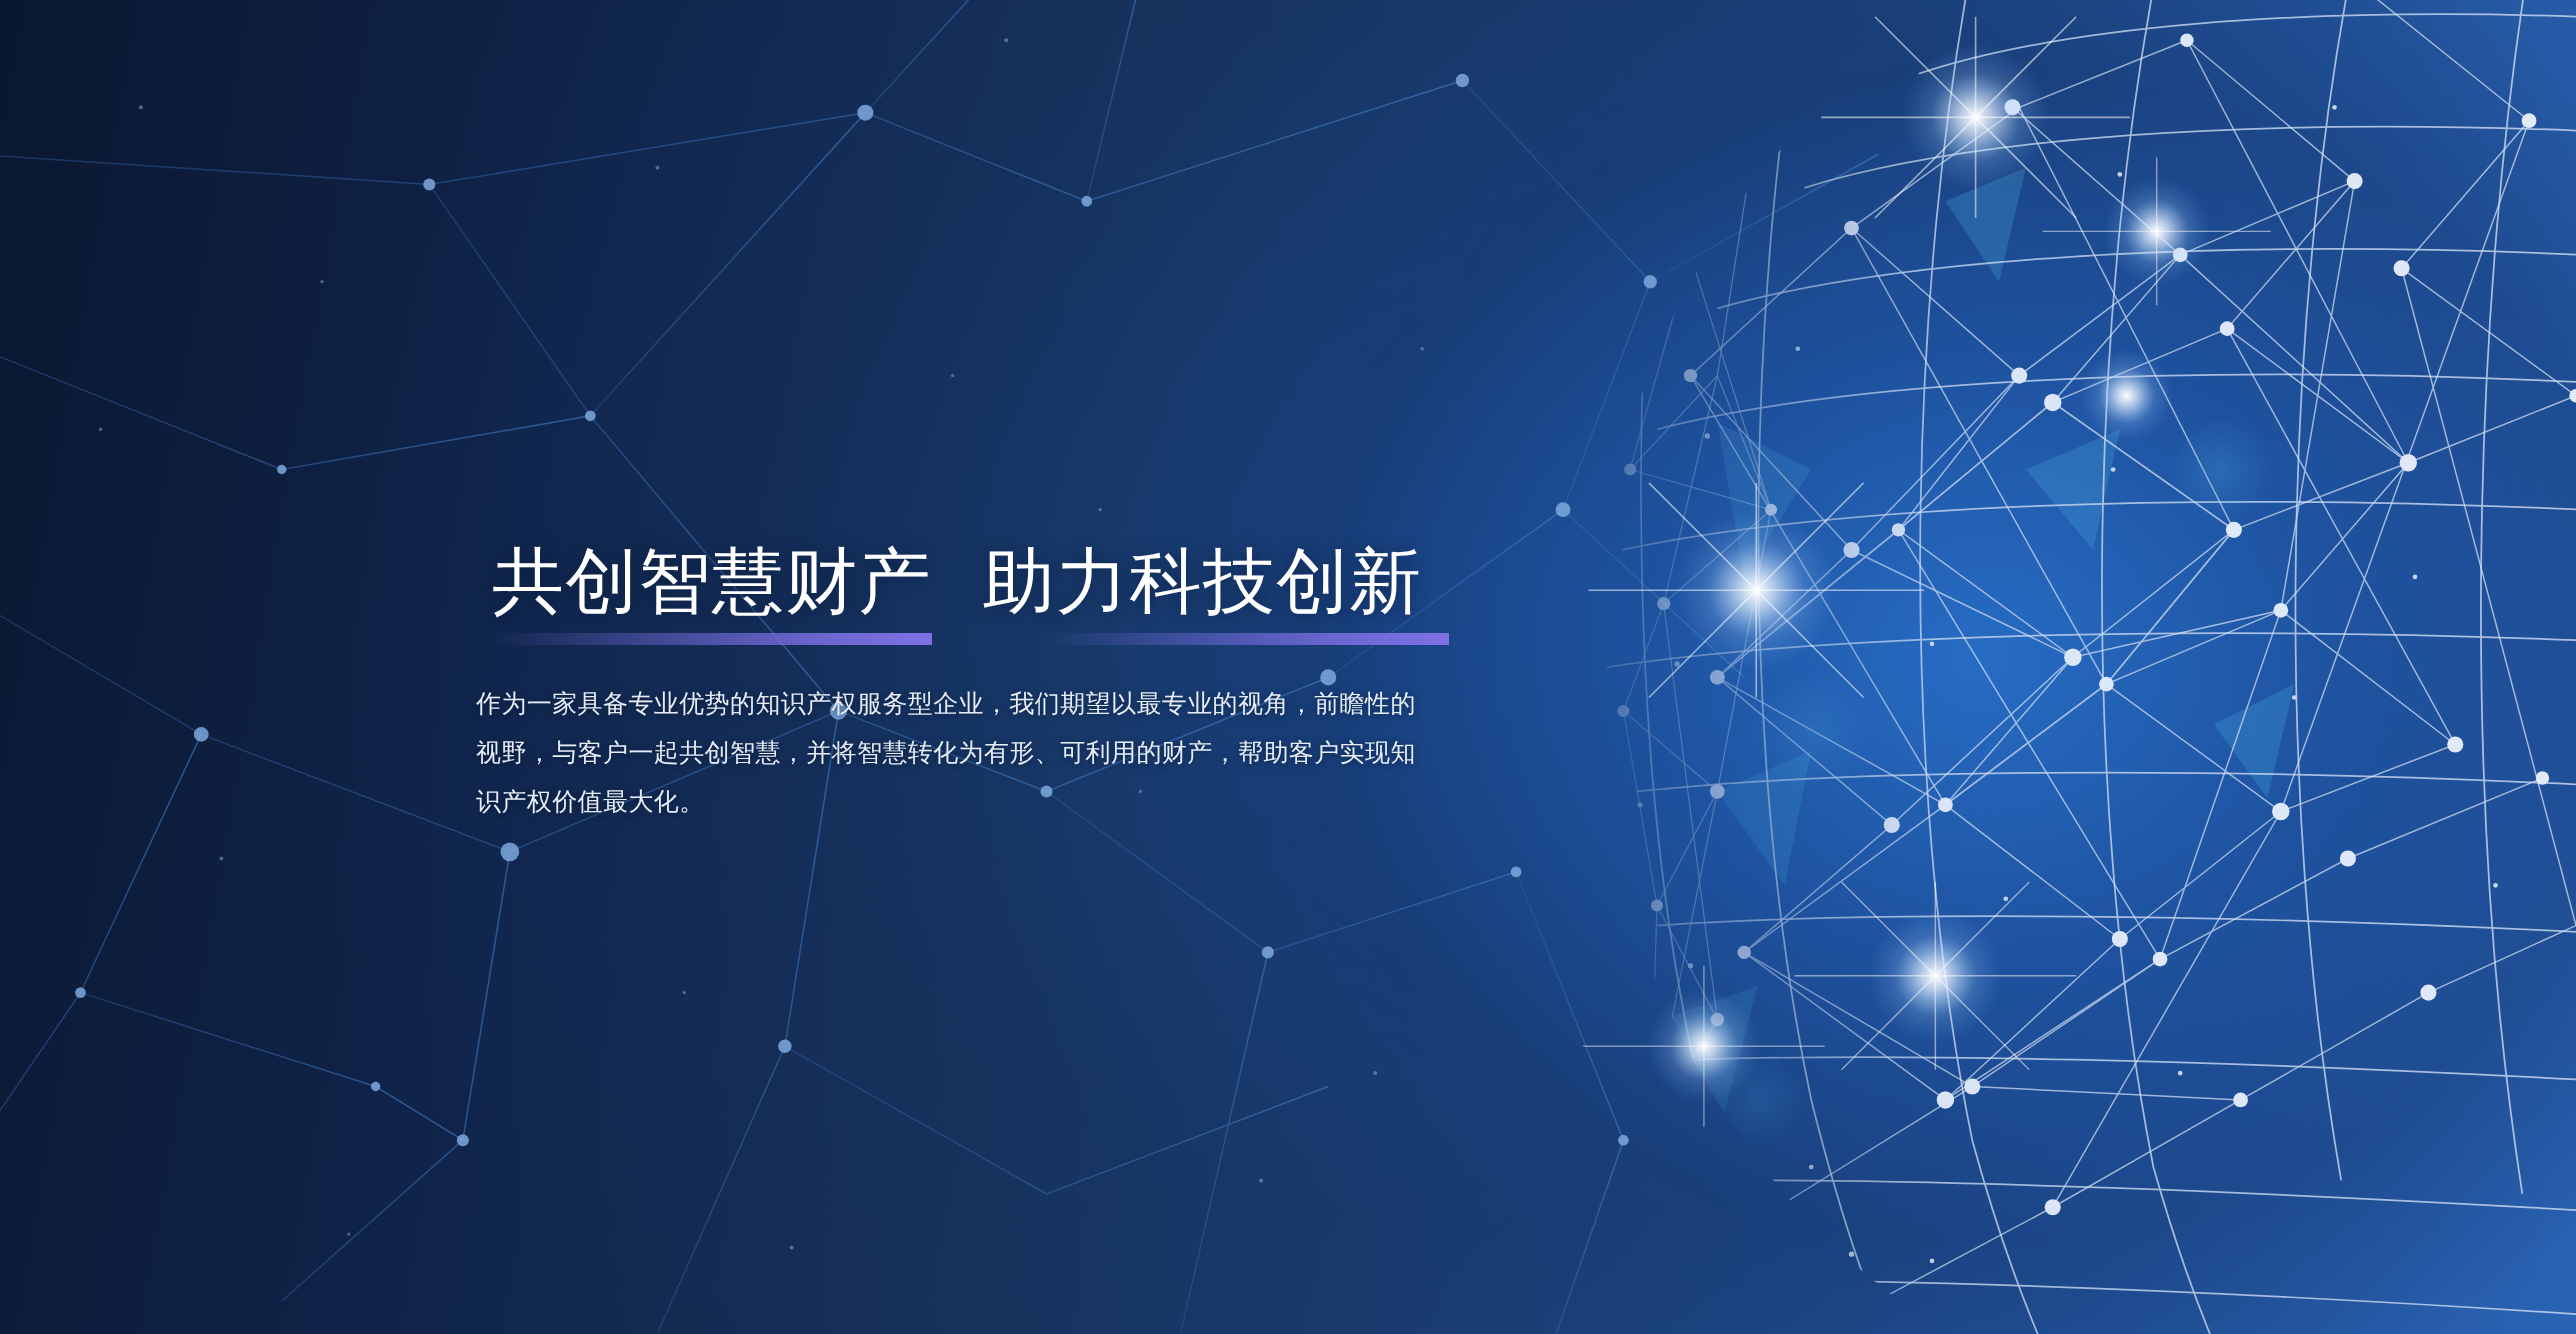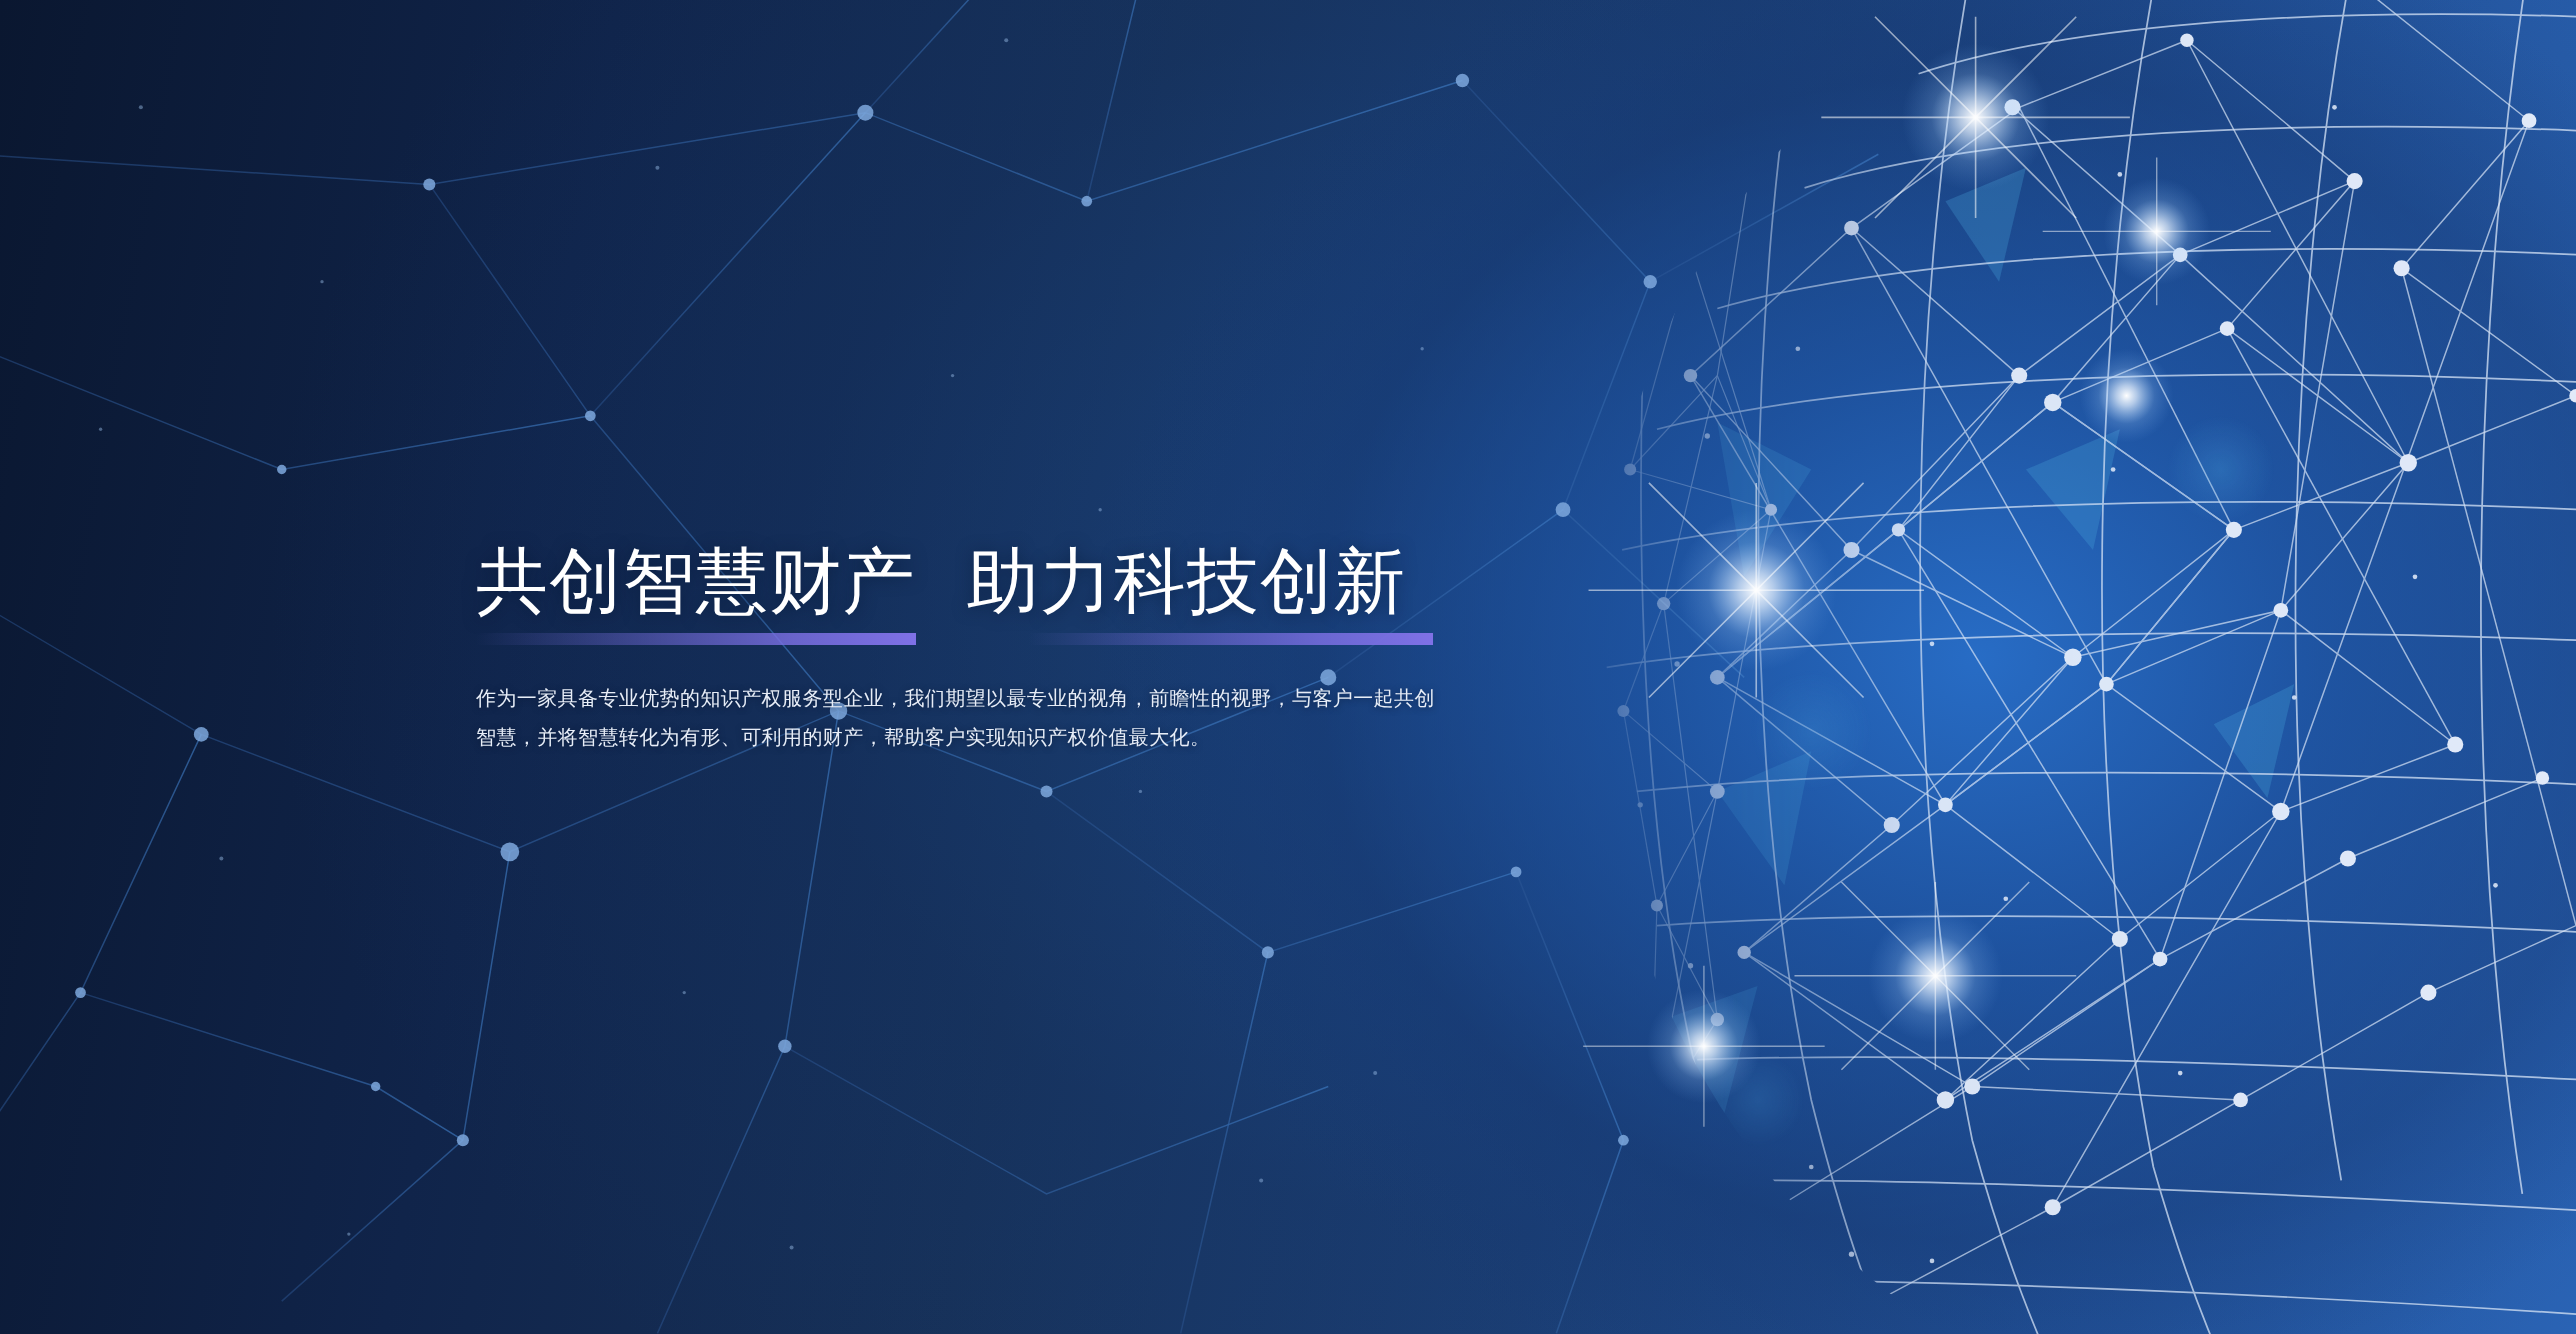--- a/index.html
+++ b/index.html
@@ -28,36 +28,37 @@
   }
   .headline{
     position:relative;
     white-space:nowrap;
     color:#ffffff;
     font-size:72px;
     line-height:1.0;
     font-weight:400;
     letter-spacing:1.3px;
     text-shadow:0 1.3px 16px rgba(5,20,48,0.55);
+    margin-left:16px;
   }
   .seg{position:relative;display:inline-block;}
   .seg + .seg{margin-left:51px;}
   .seg .bar{
     position:absolute;
     left:0;right:0;
     bottom:-28px;
     height:12px;
     background:linear-gradient(90deg, rgba(120,110,224,0.0) 0%, rgba(120,110,224,0.38) 32%, rgba(124,112,228,0.82) 72%, #7f71e6 100%);
   }
   .seg.two .bar{left:14%;right:-6%;}
 
   .bodytext{
     margin-top:62px;
     color:#e7edf7;
-    font-size:20px;
+    font-size:25px;
     line-height:1.95;
     letter-spacing:0.4px;
     width:959px;
     text-shadow:0 0.7px 6.7px rgba(5,18,44,0.6);
   }
 </style>
 </head>
 <body>
 
 <div id="banner">

